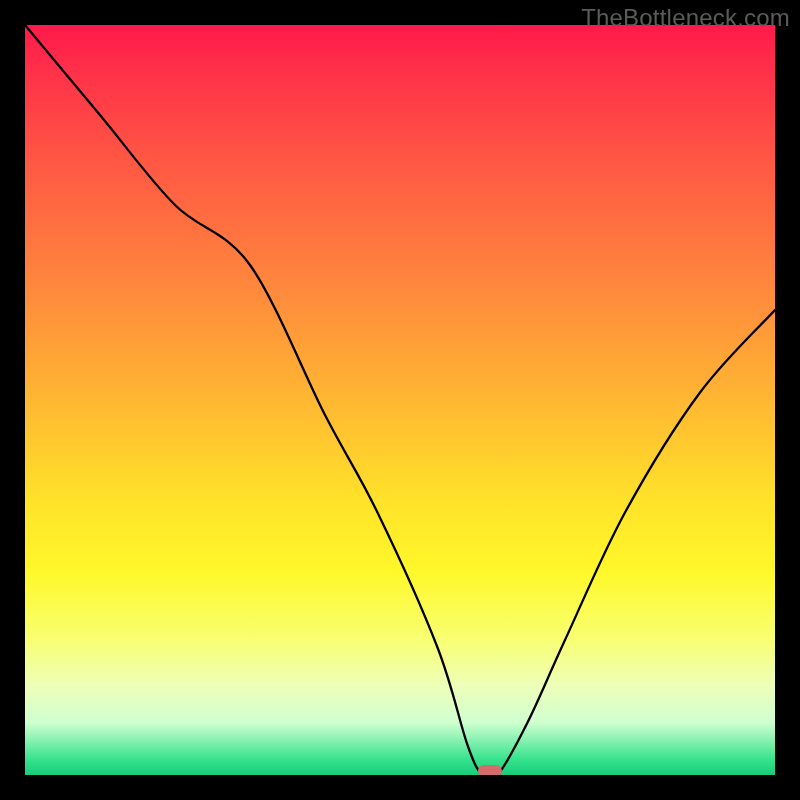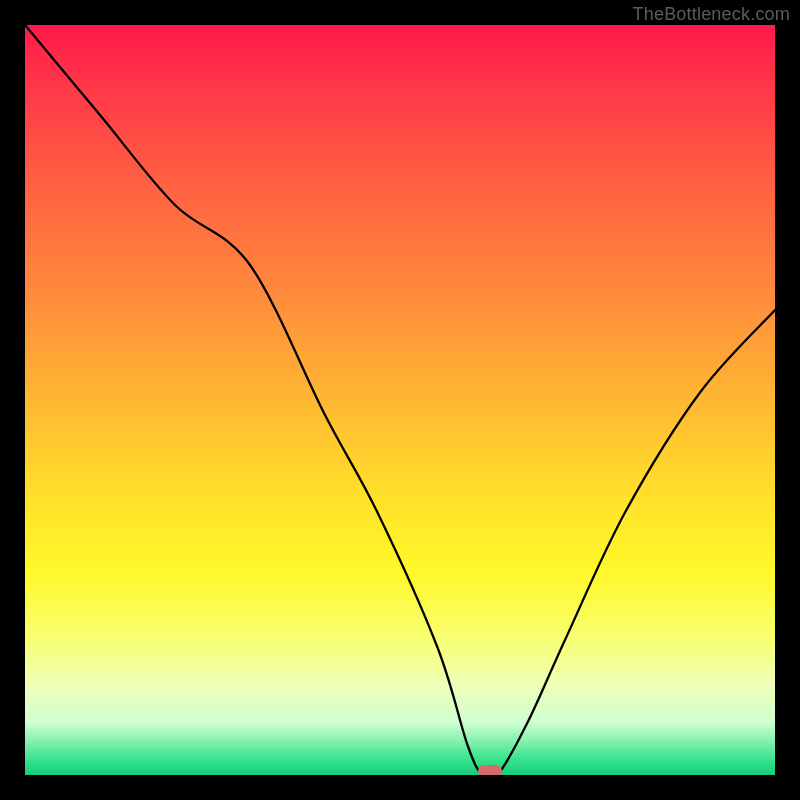--- a/index.html
+++ b/index.html
@@ -15,21 +15,21 @@
     position: relative;
     width: 800px;
     height: 800px;
     background: #000;
   }
   .watermark {
     position: absolute;
     top: 4px;
     right: 10px;
     color: #5b5b5b;
-    font-size: 18px;
+    font-size: 24px;
     font-weight: 400;
     letter-spacing: 0.2px;
     z-index: 20;
     text-align: center;
   }
   .plot-area {
     position: absolute;
     left: 25px;
     top: 25px;
     width: 750px;

